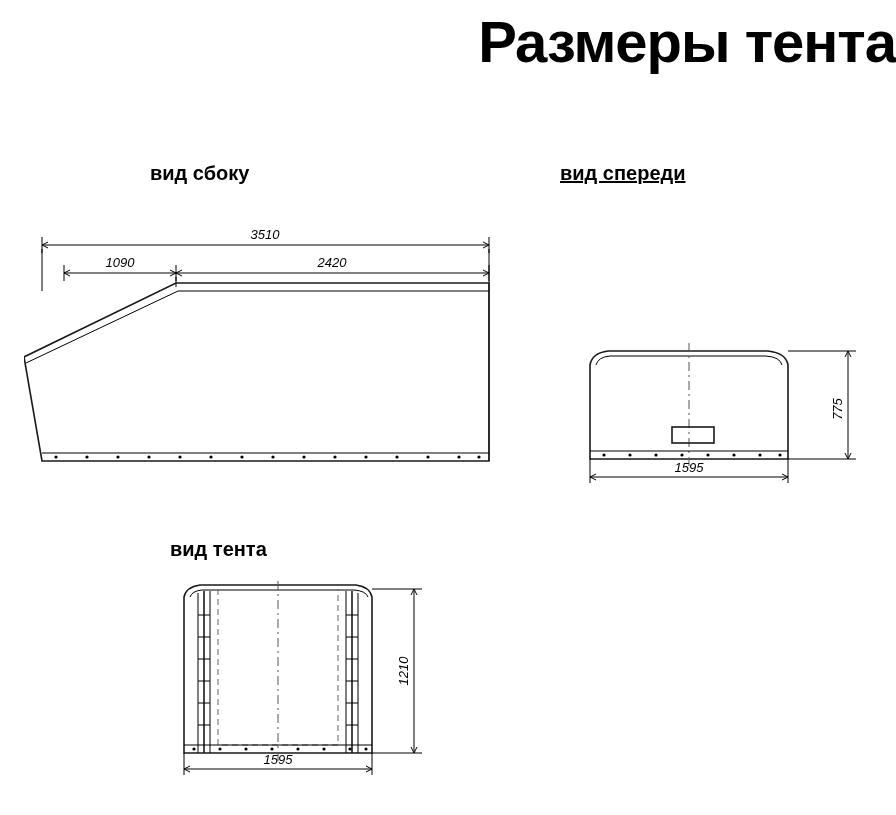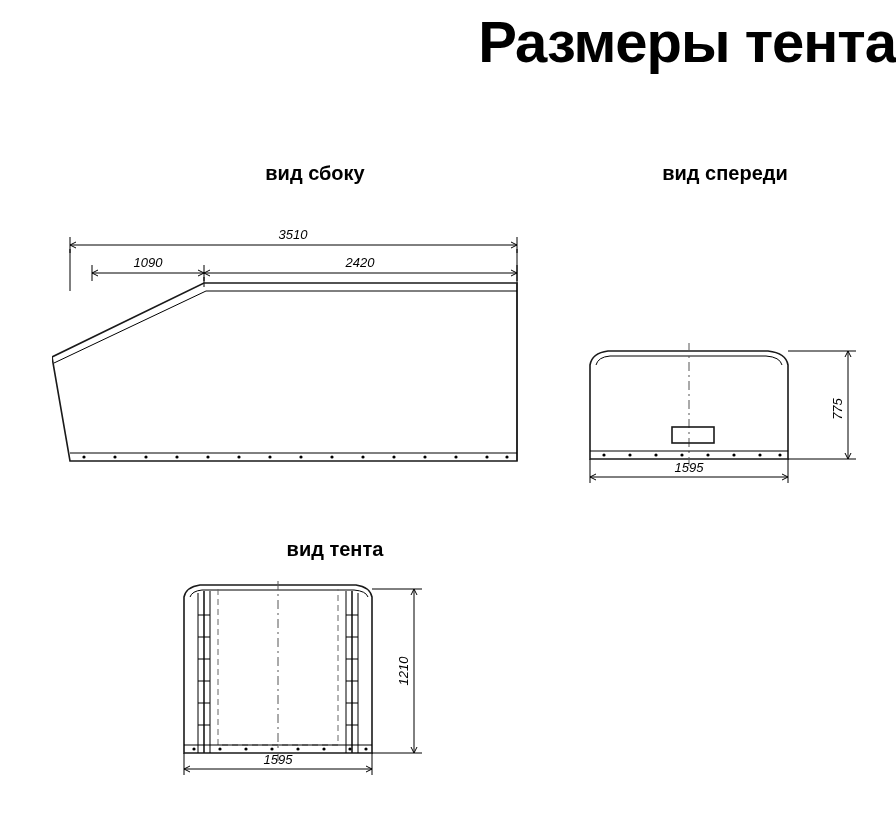--- a/index.html
+++ b/index.html
@@ -23,30 +23,30 @@
     text-align: right;
     font-size: 58px;
     font-weight: bold;
     letter-spacing: -1px;
     line-height: 1.1;
   }
   .view-label {
     position: absolute;
     font-size: 20px;
     font-weight: bold;
-    text-align: center;
+    text-align: left;
   }
   #label-side { top: 162px; left: 150px; width: 330px; }
-  #label-front { top: 162px; left: 560px; width: 330px; }
+  #label-front { top: 162px; left: 560px; width: 330px; text-decoration: underline; }
   #label-rear  { top: 538px; left: 170px; width: 330px; }
 
   .svg-view {
     position: absolute;
   }
-  #view-side  { top: 225px; left: 52px; }
+  #view-side  { top: 225px; left: 24px; }
   #view-front { top: 335px; left: 560px; }
   #view-rear  { top: 575px; left: 160px; }
 
   svg text {
     font-family: "Liberation Sans", sans-serif;
     font-style: italic;
     font-size: 13px;
     fill: #000000;
   }
   svg .dimline {

